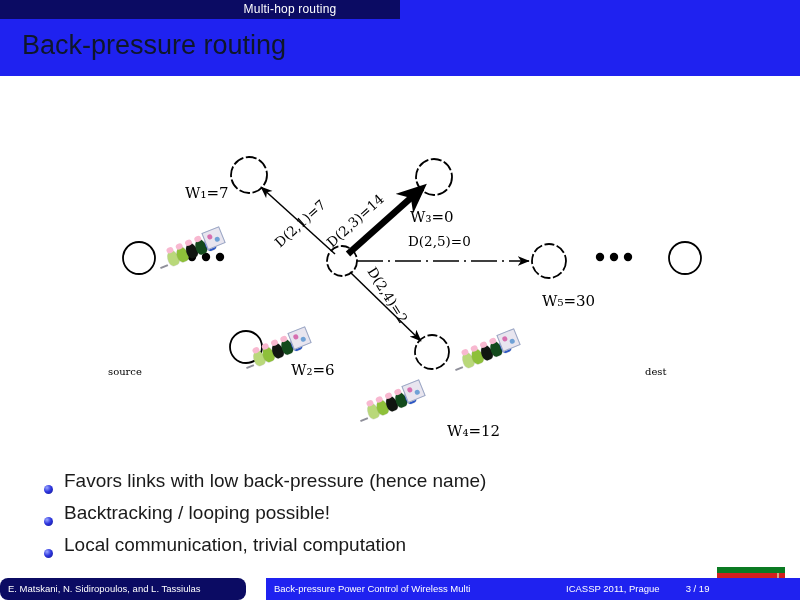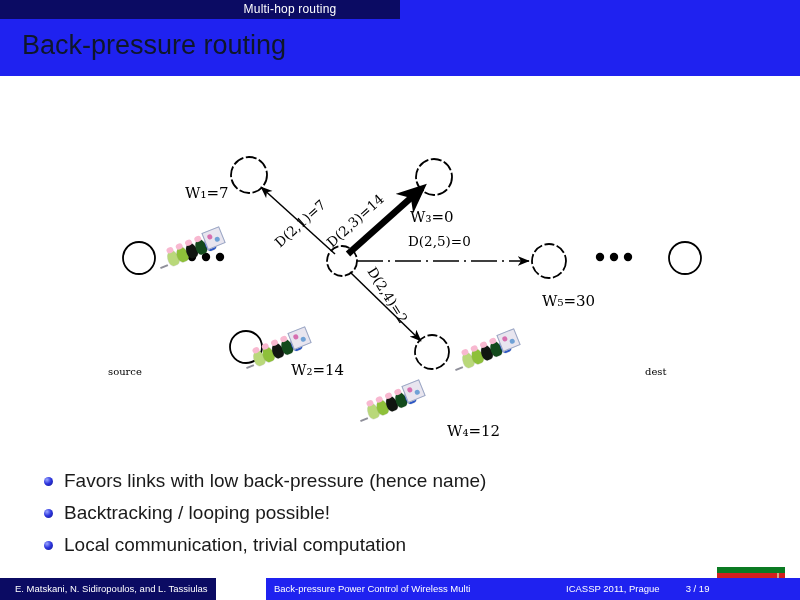--- a/index.html
+++ b/index.html
@@ -149,21 +149,21 @@
   }
 
   
   #bullets {
     position: absolute;
     left: 44px; top: 392px;
     width: 660px;
   }
   .bullet-row {
     display: flex;
-    align-items: flex-start;
+    align-items: flex-end;
     margin-bottom: 6px;
   }
   .bullet-dot {
     flex: 0 0 auto;
     width: 9px; height: 9px;
     margin-top: 9px;
     margin-right: 11px;
     border-radius: 50%;
     background: radial-gradient(circle at 33% 30%, #9aa6ff 0%, #2b33dd 48%, #161a8c 100%);
   }
@@ -193,24 +193,25 @@
     top: 0;
     height: 22px;
     line-height: 22px;
     color: #ffffff;
     font-size: 9.5px;
     font-family: "Liberation Sans", sans-serif;
     white-space: nowrap;
     overflow: hidden;
   }
   #foot-left {
-    left: 0; width: 216px;
+    left: 0; width: 246px;
     background: #0b0b63;
-    padding-left: 15px;
+    padding-left: 8px;
     box-sizing: border-box;
+    border-radius: 8px;
   }
   #foot-mid {
     left: 266px; width: 300px;
     background: #1f22f0;
     box-sizing: border-box;
     padding-left: 8px;
   }
   #foot-right {
     left: 566px; width: 234px;
     background: #1f22f0;
@@ -316,21 +317,21 @@
       <text x="280" y="172" transform="rotate(-42 280 172)" font-family="DejaVu Serif, serif" font-size="13.5" fill="#000000">D(2,1)=7</text>
 
       <text x="332" y="172" transform="rotate(-42 332 172)" font-family="DejaVu Serif, serif" font-size="13.5" fill="#000000">D(2,3)=14</text>
 
       <text x="408" y="170" font-family="DejaVu Serif, serif" font-size="13.5" fill="#000000">D(2,5)=0</text>
 
       <text x="367" y="195" transform="rotate(58 367 195)" font-family="DejaVu Serif, serif" font-size="13.5" fill="#000000">D(2,4)=2</text>
     </svg>
 
     <div class="nodelabel" style="left:185px; top:108px;">W₁=7</div>
-    <div class="nodelabel" style="left:291px; top:285px;">W₂=14</div>
+    <div class="nodelabel" style="left:291px; top:285px;">W₂=6</div>
     <div class="nodelabel" style="left:410px; top:132px;">W₃=0</div>
     <div class="nodelabel" style="left:447px; top:346px;">W₄=12</div>
     <div class="nodelabel" style="left:542px; top:216px;text-align:center;">W₅=30</div>
 
     <div class="endlabel" style="left:108px; top:290px;">source</div>
     <div class="endlabel" style="left:645px; top:290px;text-align:right;">dest</div>
   </div>
 
   <div id="bullets">
     <div class="bullet-row">

